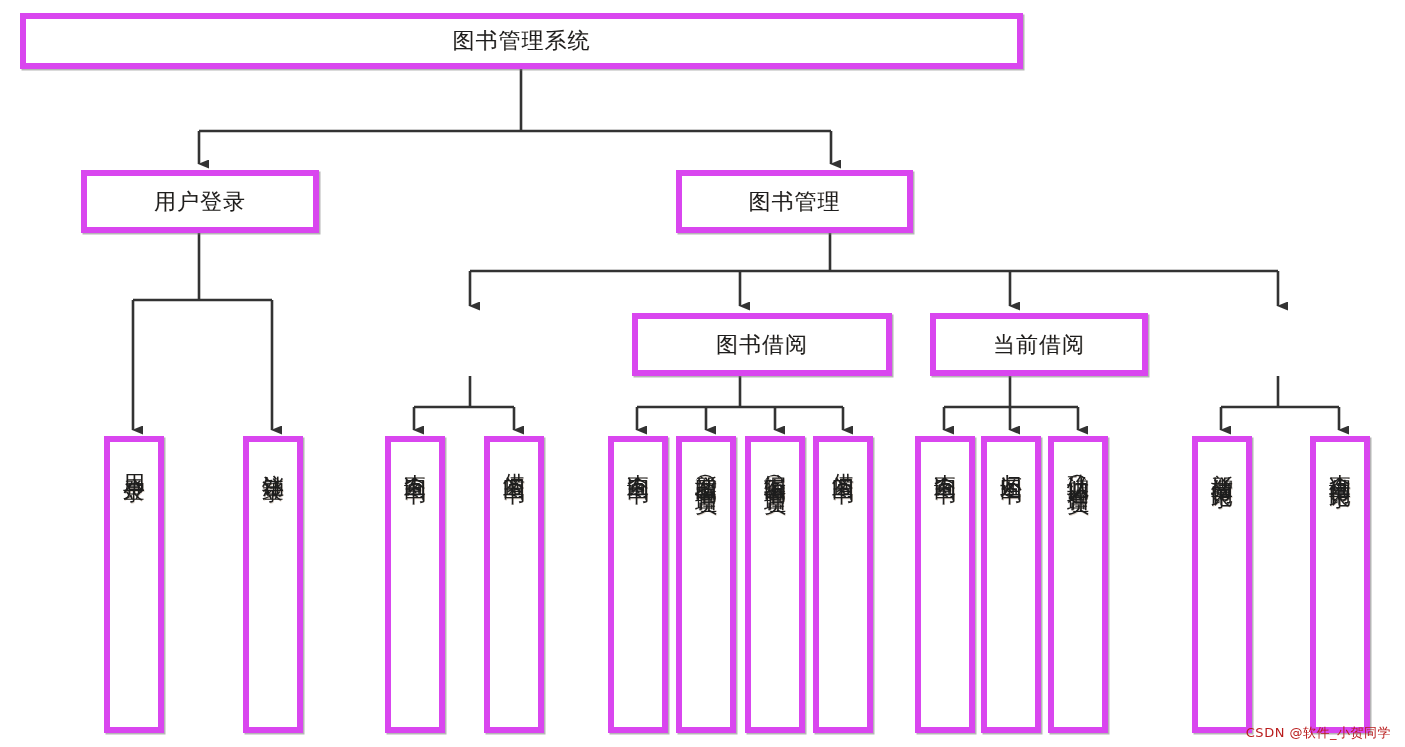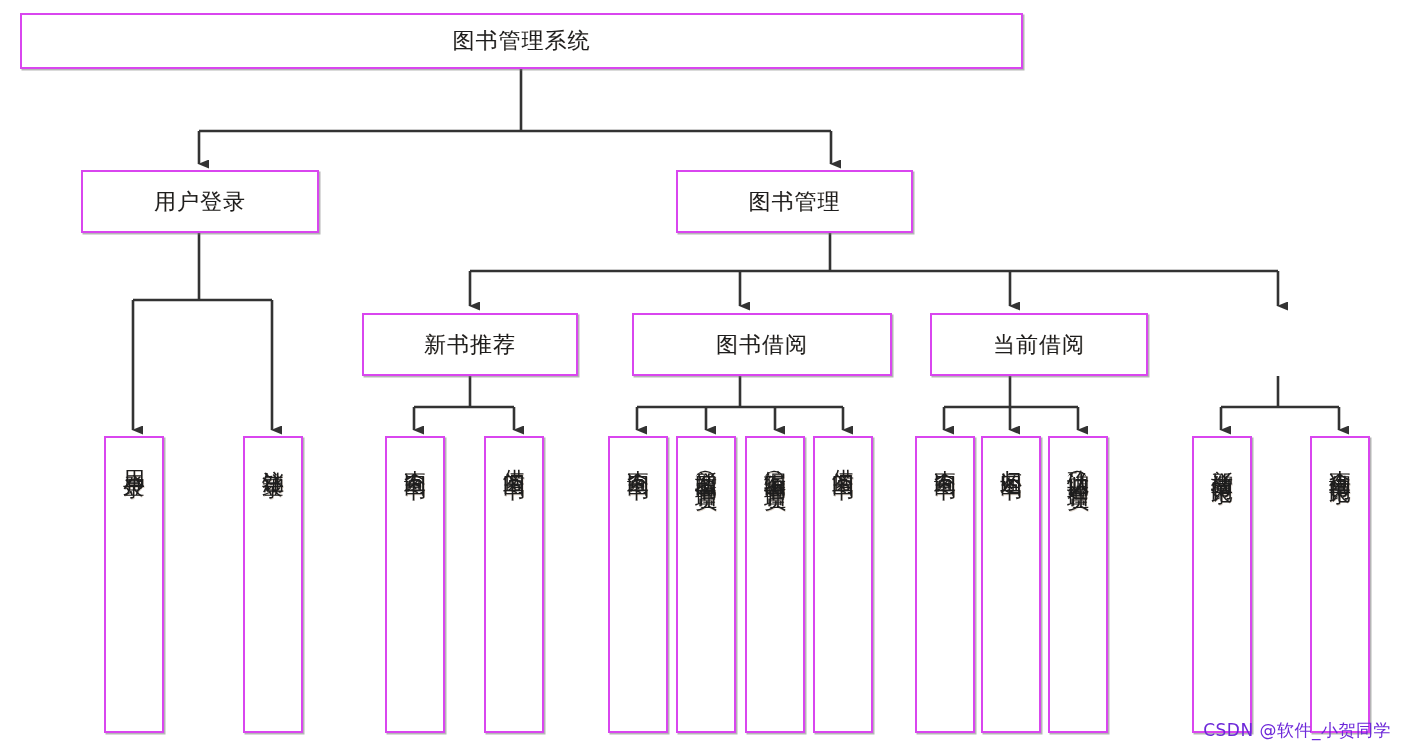--- a/index.html
+++ b/index.html
@@ -17,21 +17,21 @@
   svg#wires{
     position:absolute;
     left:0; top:0;
     width:1405px;
     height:747px;
     pointer-events:none;
   }
   .node{
     position:absolute;
     box-sizing:border-box;
-    border:2px solid #d946ef;
+    border:6px solid #d946ef;
     background:#ffffff;
     display:flex;
     align-items:center;
     justify-content:center;
     box-shadow:1.5px 1.5px 0 rgba(120,120,120,0.55);
   }
   .node .label{
     font-size:22px;
     letter-spacing:1px;
     line-height:1.15;
@@ -49,22 +49,22 @@
     text-orientation:upright;
     font-size:22px;
     letter-spacing:3px;
     white-space:nowrap;
     line-height:1;
   }
   .watermark{
     position:absolute;
     right:14px;
     bottom:5px;
-    font-size:17px;
-    color:#6d28d9;
+    font-size:13px;
+    color:#b91c1c;
     letter-spacing:0.5px;
     white-space:nowrap;
   }
 </style>
 </head>
 <body>
 
 <div id="canvas">
 
   <svg id="wires" viewBox="0 0 1405 747">
@@ -121,23 +121,20 @@
     <span class="label">图书管理系统</span>
   </div>
 
   <div class="node" style="left:81px;top:170px;width:238px;height:63px;">
     <span class="label">用户登录</span>
   </div>
   <div class="node" style="left:676px;top:170px;width:237px;height:63px;">
     <span class="label">图书管理</span>
   </div>
 
-  <div class="node" style="left:362px;top:313px;width:216px;height:63px;">
-    <span class="label">新书推荐</span>
-  </div>
   <div class="node" style="left:632px;top:313px;width:260px;height:63px;">
     <span class="label">图书借阅</span>
   </div>
   <div class="node" style="left:902px;top:313px;width:218px;height:63px;margin-left:28px;">
     <span class="label">当前借阅</span>
   </div>
 
   <div class="node vert" style="left:104px;top:436px;width:60px;height:297px;">
     <span class="label">用户登录</span>
   </div>

